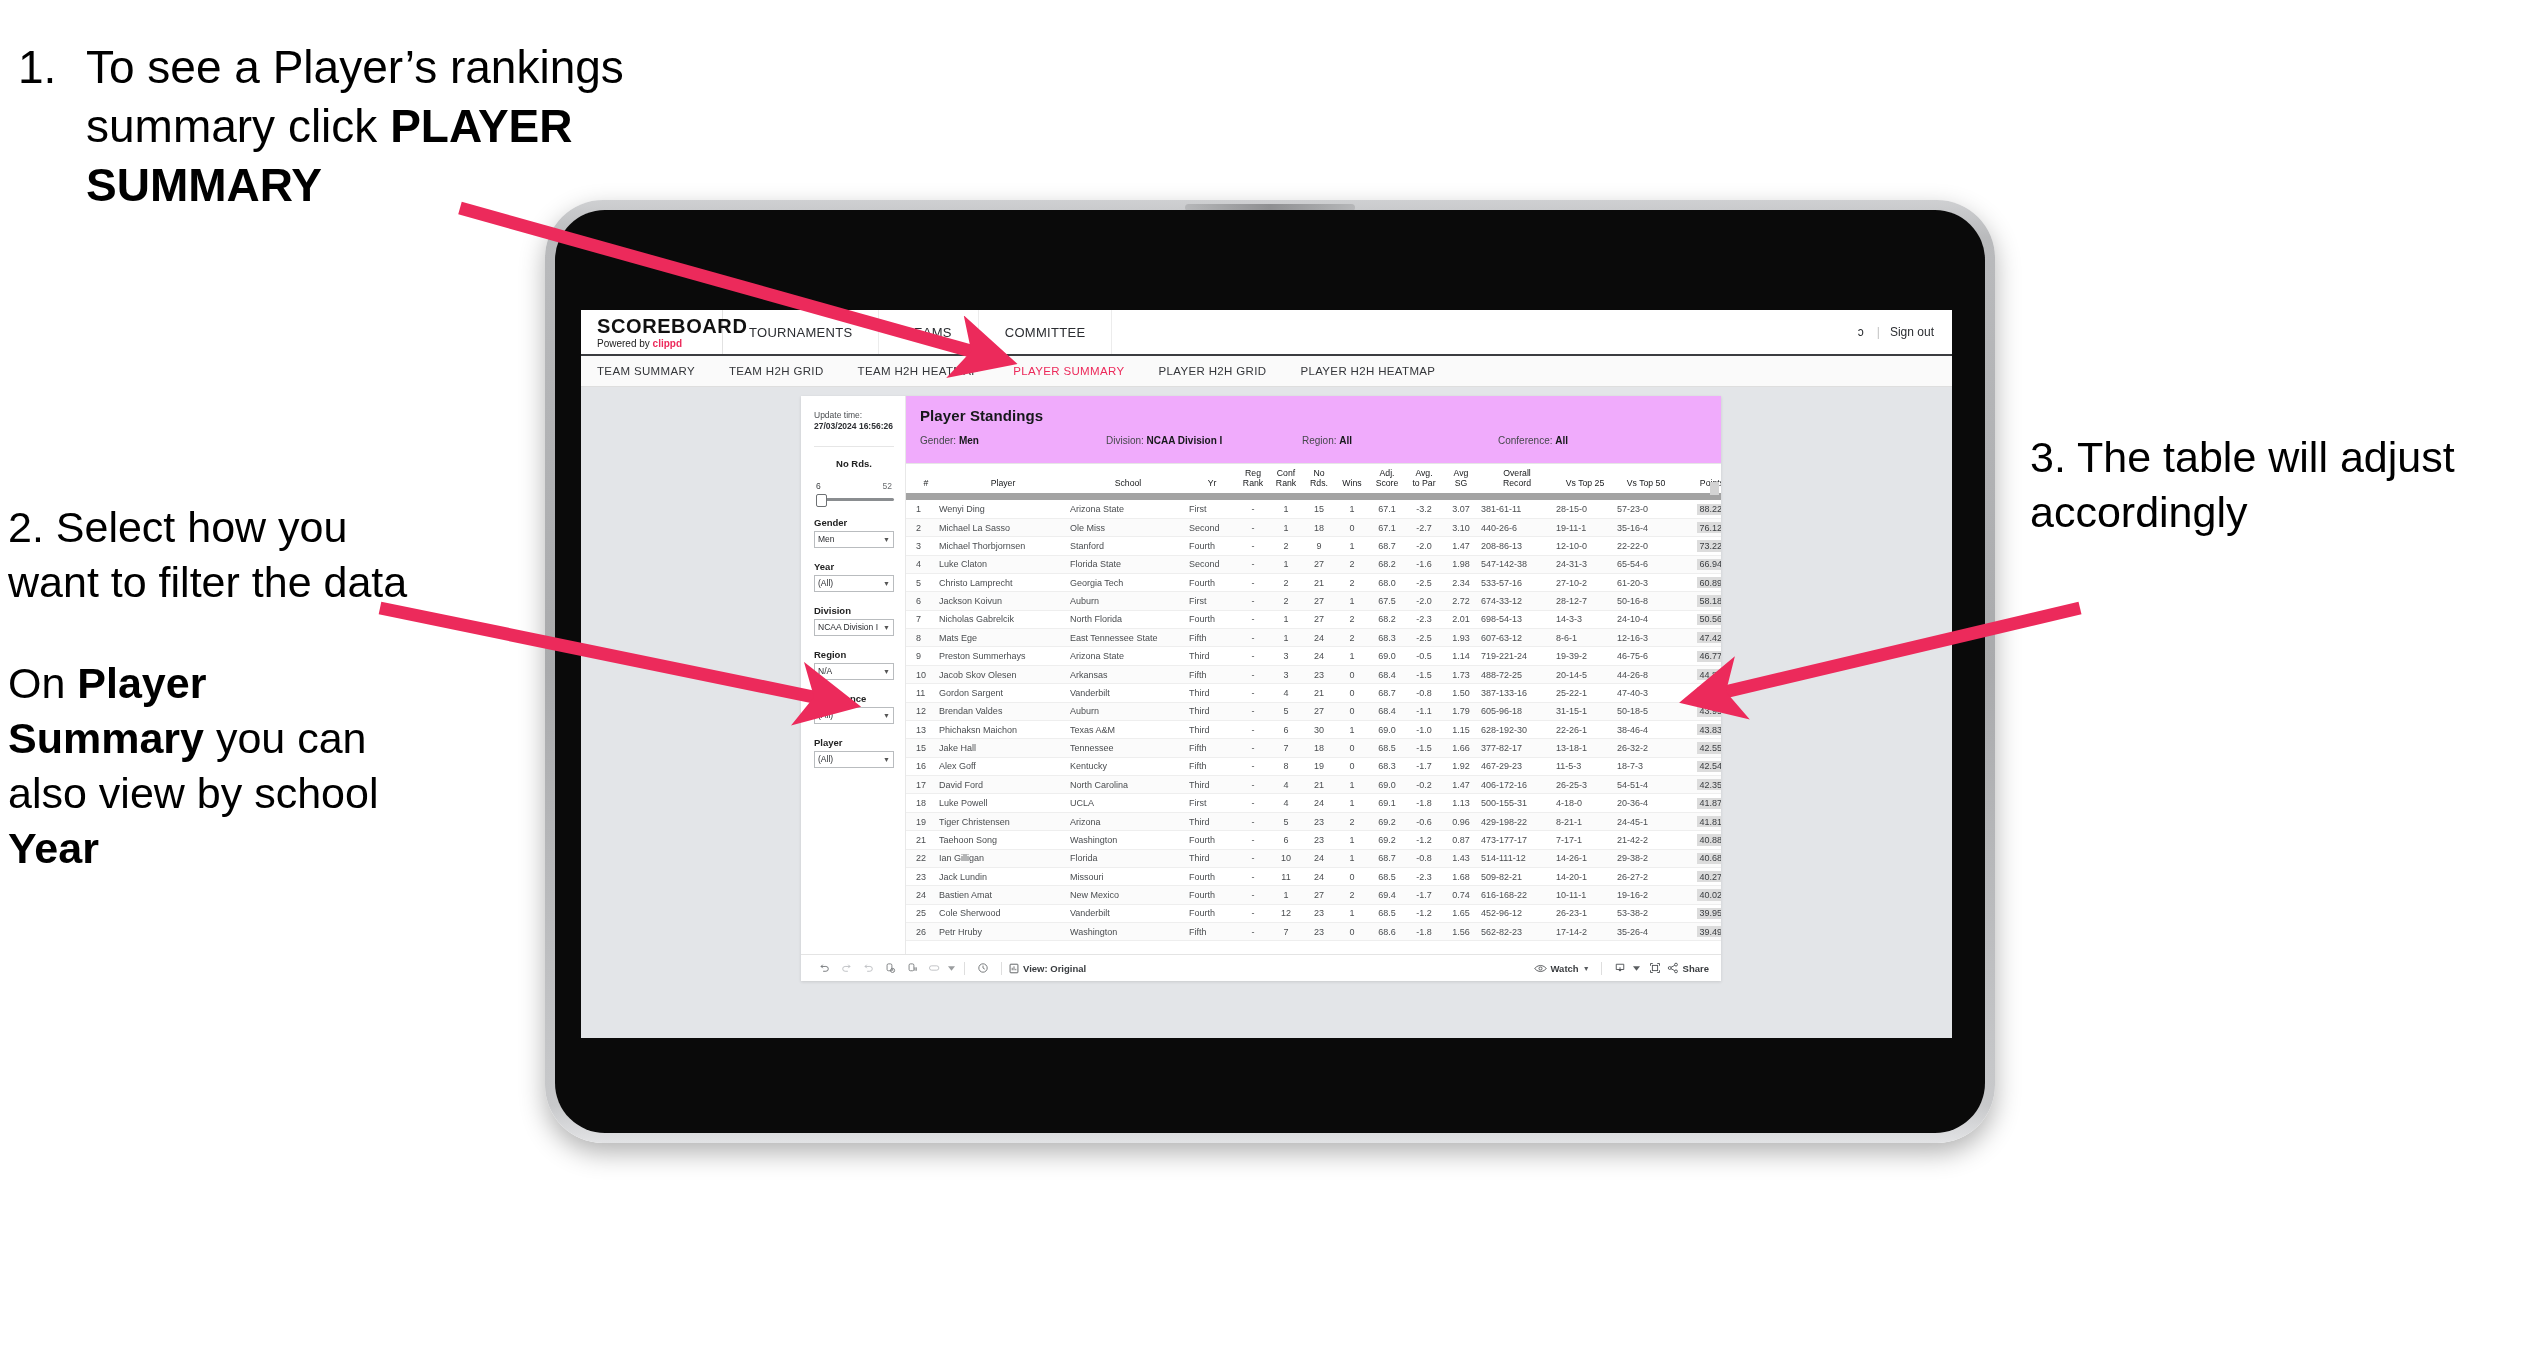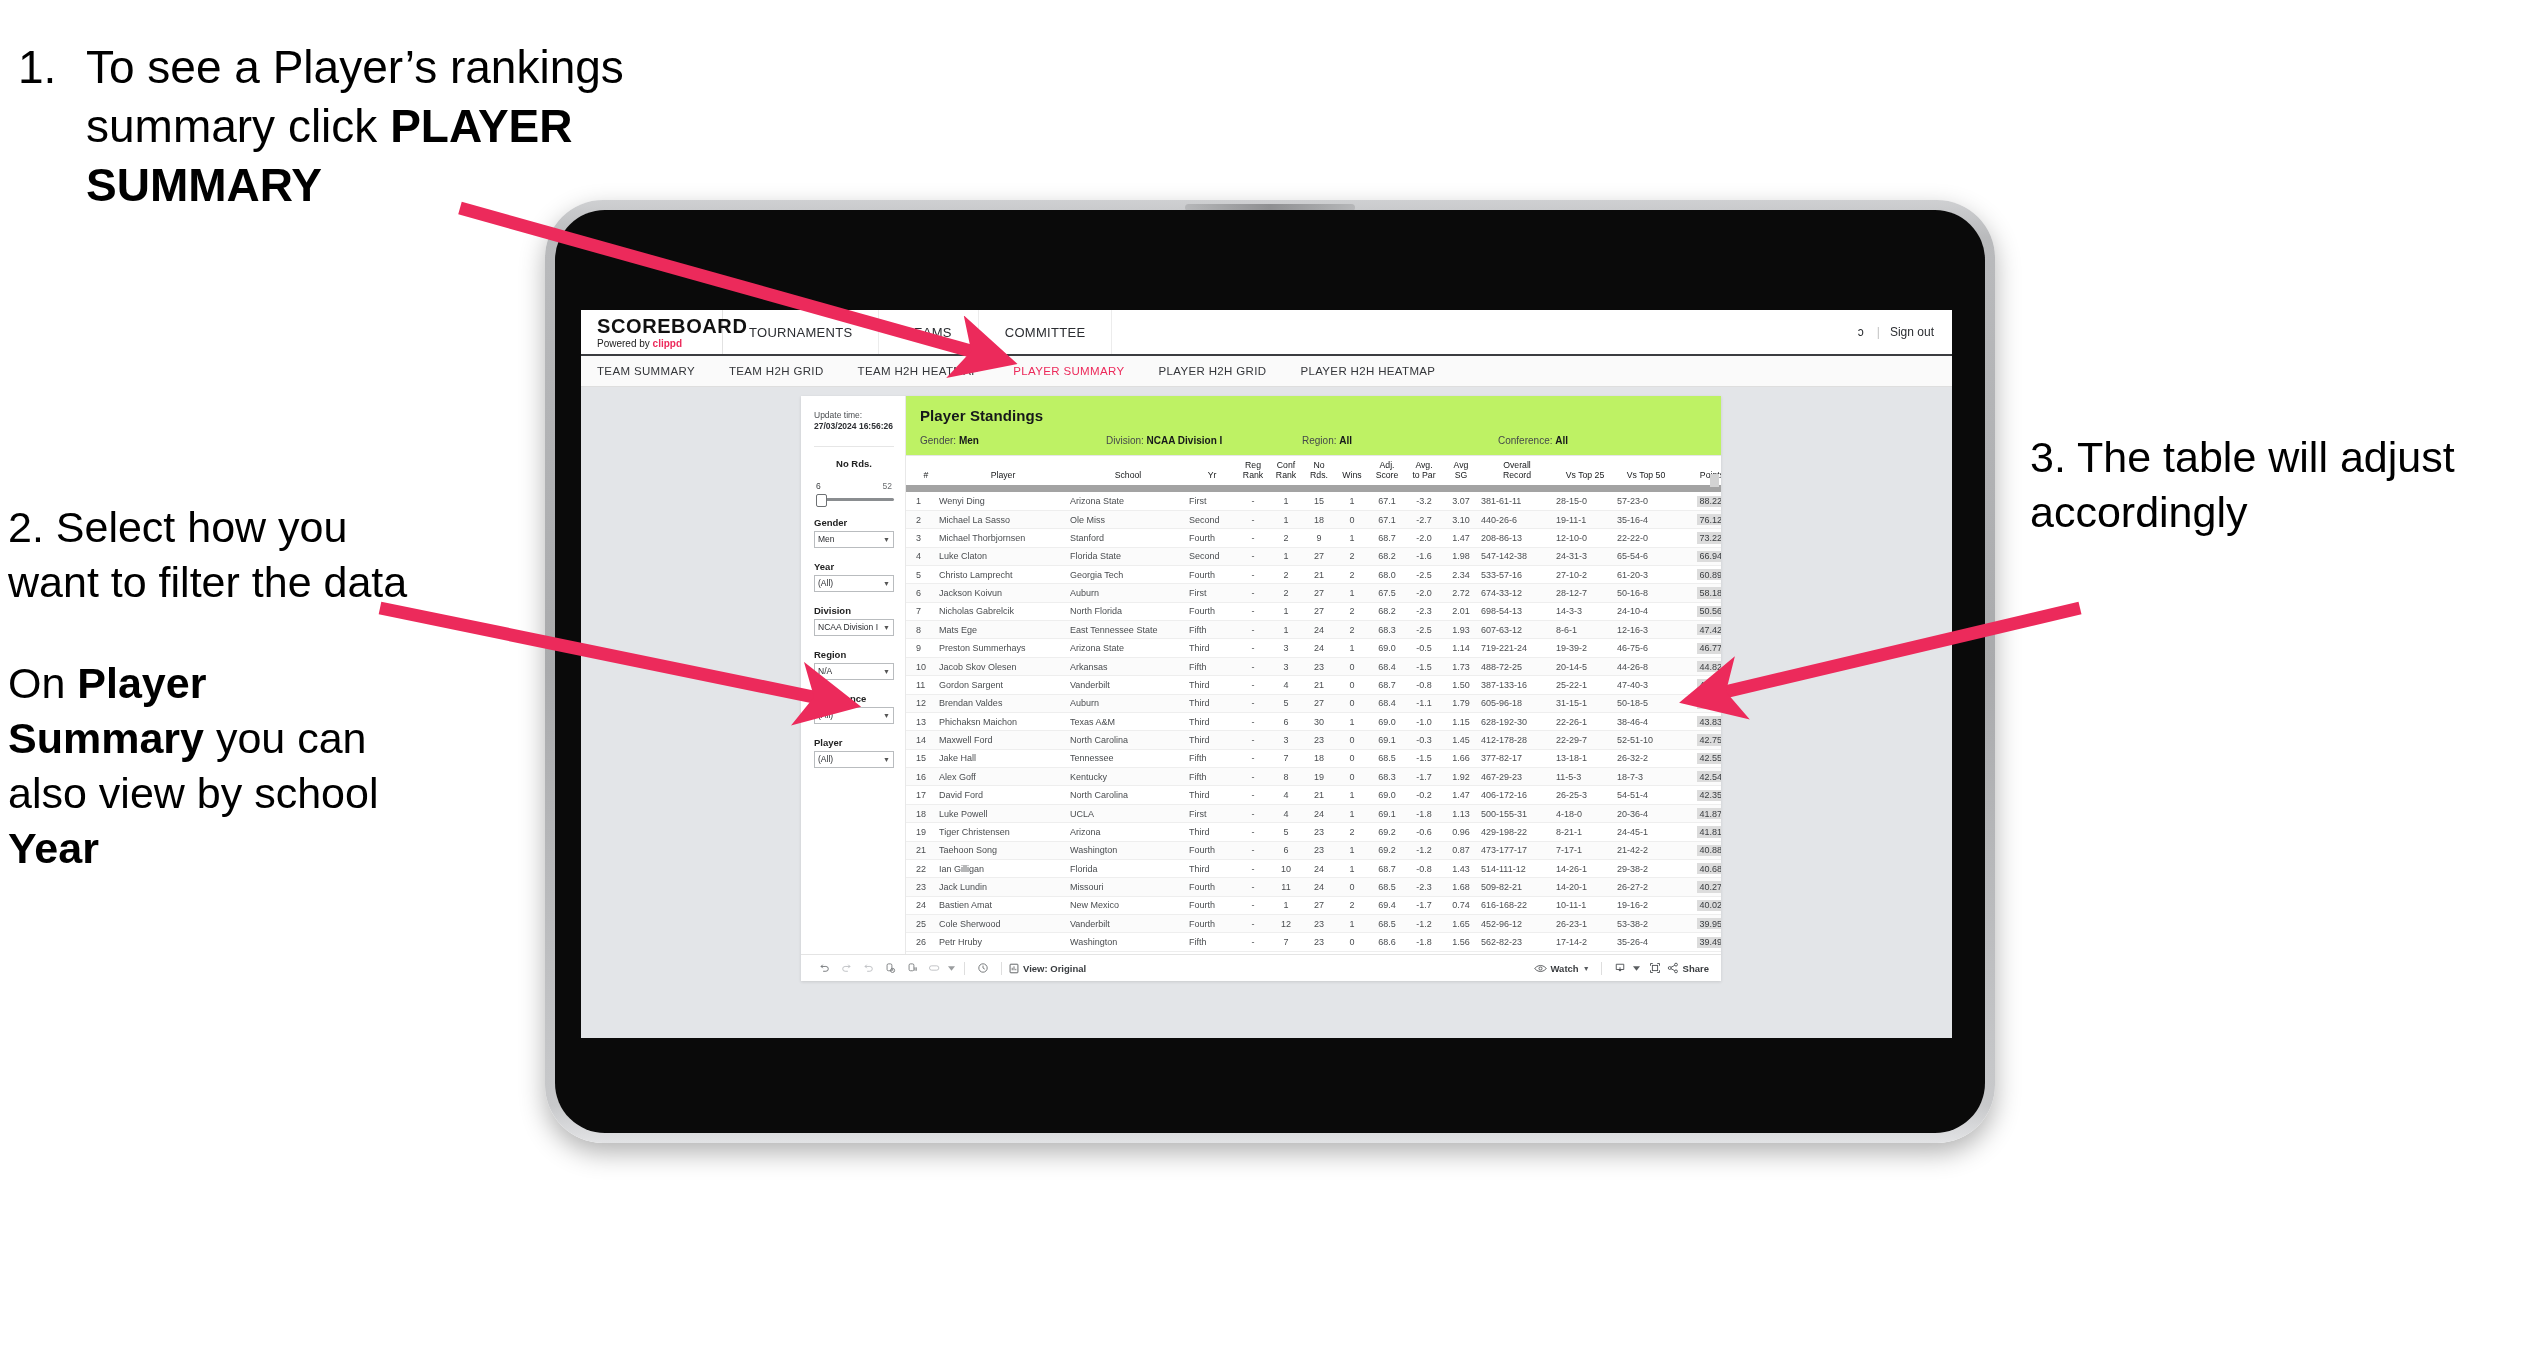--- a/index.html
+++ b/index.html
@@ -94,22 +94,22 @@
     border:1.4px solid #6d7073;border-radius:2px;background:#fff;}
   .fgroup{margin-top:13px;}
   .flabel{font-size:9.5px;font-weight:600;color:#222;margin-bottom:3px;}
   .fselect{height:15px;border:1px solid #b9bcbf;background:#fff;display:flex;
     align-items:center;padding:0 3px;font-size:8.5px;color:#2b2d31;
     justify-content:space-between;cursor:pointer;}
   .fselect .caret{font-size:7px;color:#555;line-height:1;}
 
   
   #panel{flex:1;display:flex;flex-direction:column;min-width:0;position:relative;}
-  #panel-head{padding:11px 0 0 14px;border-bottom:1px solid #e6e6e6;
-    background:#bef264;}
+  #panel-head{padding:11px 0 8px 14px;border-bottom:1px solid #e6e6e6;
+    background:#f0abfc;}
   .panel-title{font-size:15px;font-weight:700;color:#16181a;letter-spacing:.1px;}
   .panel-meta{display:flex;font-size:10px;color:#45484b;margin:11px 0 9px;}
   .panel-meta .mi{margin-right:0;}
   .panel-meta .mi b{color:#16181a;font-weight:700;}
   .panel-meta .mi:nth-child(1){width:186px;}
   .panel-meta .mi:nth-child(2){width:196px;}
   .panel-meta .mi:nth-child(3){width:196px;}
 
   
   #tablewrap{flex:1;overflow:hidden;position:relative;background:#fff;}
@@ -518,37 +518,20 @@
                       <td class="c-num">1</td>
                       <td class="c-num3">69.0</td>
                       <td class="c-num3">-1.0</td>
                       <td class="c-num3">1.15</td>
                       <td class="c-rec">628-192-30</td>
                       <td class="c-vs">22-26-1</td>
                       <td class="c-vs">38-46-4</td>
                       <td class="c-pts"><span class="ptsbar">43.83</span></td>
                     </tr>
                     <tr>
-                      <td class="c-rank">14</td>
-                      <td class="c-player">Maxwell Ford</td>
-                      <td class="c-school">North Carolina</td>
-                      <td class="c-yr">Third</td>
-                      <td class="c-num">-</td>
-                      <td class="c-num">3</td>
-                      <td class="c-num">23</td>
-                      <td class="c-num">0</td>
-                      <td class="c-num3">69.1</td>
-                      <td class="c-num3">-0.3</td>
-                      <td class="c-num3">1.45</td>
-                      <td class="c-rec">412-178-28</td>
-                      <td class="c-vs">22-29-7</td>
-                      <td class="c-vs">52-51-10</td>
-                      <td class="c-pts"><span class="ptsbar">42.75</span></td>
-                    </tr>
-                    <tr>
                       <td class="c-rank">15</td>
                       <td class="c-player">Jake Hall</td>
                       <td class="c-school">Tennessee</td>
                       <td class="c-yr">Fifth</td>
                       <td class="c-num">-</td>
                       <td class="c-num">7</td>
                       <td class="c-num">18</td>
                       <td class="c-num">0</td>
                       <td class="c-num3">68.5</td>
                       <td class="c-num3">-1.5</td>

